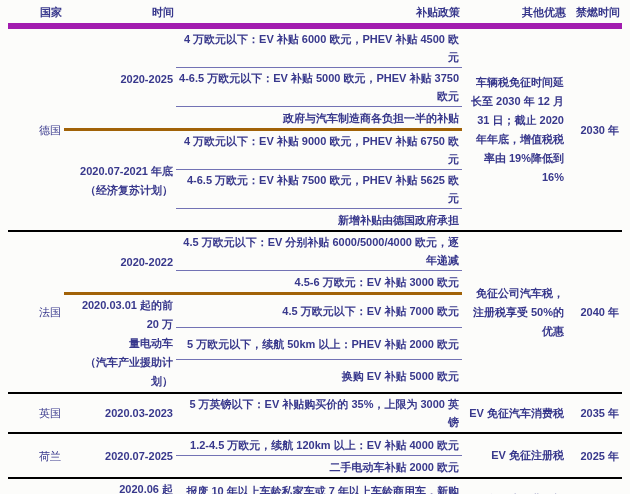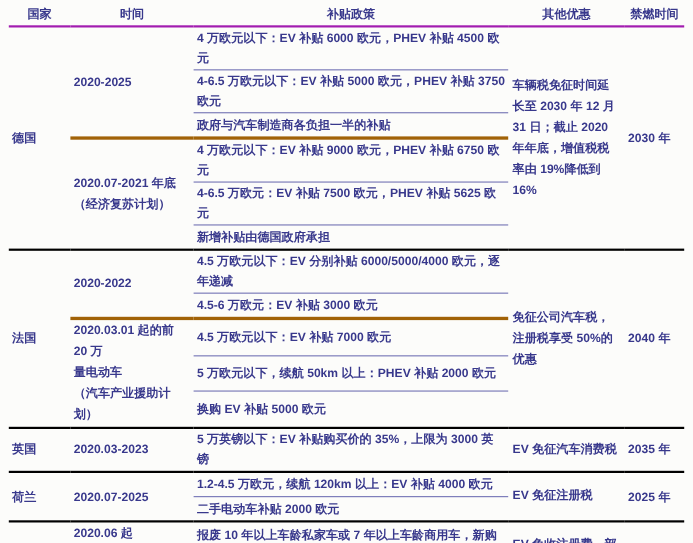--- a/index.html
+++ b/index.html
@@ -9,34 +9,34 @@
     font-family:"Liberation Sans","DejaVu Sans",sans-serif;
     color:#38388c;
     padding:2px 8px;
     overflow:hidden;
   }
   table.subsidy{
     width:614px;border-collapse:collapse;table-layout:fixed;
     font-size:11px;font-weight:600;color:#38388c;
   }
   th{
-    font-size:11px;font-weight:700;text-align:center;
-    padding:3px 2px;border-bottom:2px solid #a21caf;
+    font-size:11px;font-weight:700;text-align:right;
+    padding:3px 2px;border-bottom:6px solid #a21caf;
     height:14px;
   }
   td{
-    text-align:left;vertical-align:middle;
+    text-align:right;vertical-align:middle;
     padding:1px 3px;line-height:18px;
     word-break:break-word;
   }
   tr.h20 td{height:19px;}
   .sub{border-bottom:1px solid #7272b4;}     
   .psep{border-bottom:3px solid #a16207;}    
   .cb{border-bottom:2px solid #000000;}      
-  .country-cell{font-weight:700;}
+  .country-cell{font-weight:400;}
   .other-cell{line-height:19px;padding:2px 4px;}
   .ban-cell{line-height:18px;}
   .tline{line-height:19px;}
 </style>
 </head>
 <body>
 
 <div class="page">
 <table class="subsidy">
   <colgroup>

